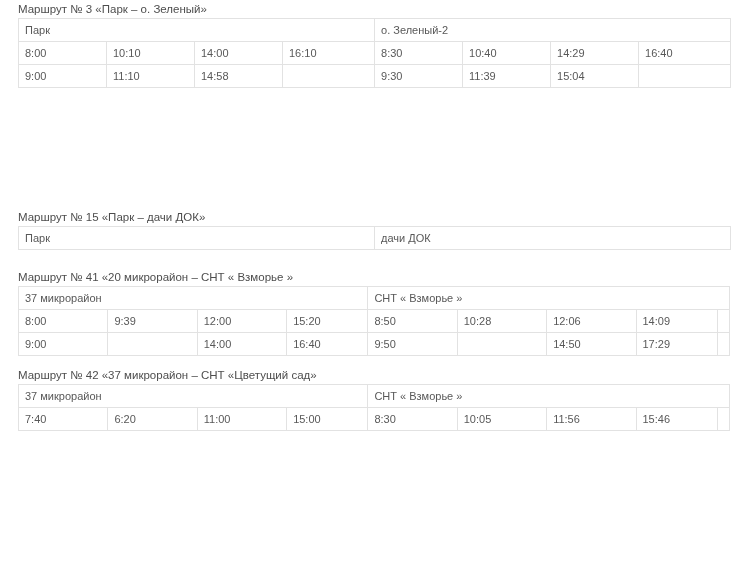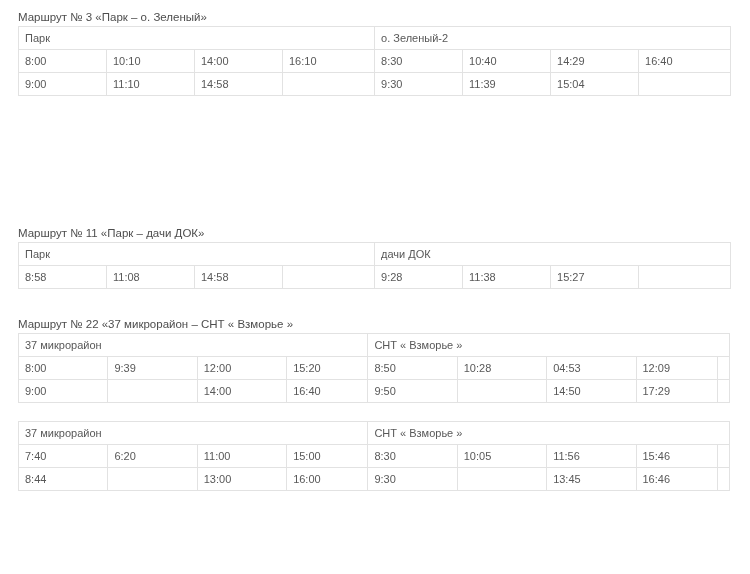--- a/index.html
+++ b/index.html
@@ -16,21 +16,21 @@
     overflow: hidden;
   }
   .page {
     position: relative;
     width: 750px;
     height: 574px;
     padding: 0;
   }
   .block {
     margin: 0 0 0 0;
-    padding: 8px 20px 0 18px;
+    padding: 0 20px 0 18px;
   }
   .route-title {
     font-size: 11.5px;
     color: #4d4d4d;
     padding: 3px 0 3px 0;
     white-space: nowrap;
   }
   table.sched {
     border-collapse: collapse;
     width: 712px;
@@ -97,55 +97,45 @@
         <td>15:04</td>
         <td></td>
       </tr>
     </tbody>
       </table>
   </div>
 
   <div class="spacer-lg"></div>
 
   <div class="block">
-    <div class="route-title">Маршрут № 11 «Парк – дачи ДОК»</div>
+    <div class="route-title">Маршрут № 15 «Парк – дачи ДОК»</div>
     <table class="sched">
       <colgroup>
         <col style="width:88px">
           <col style="width:88px">
           <col style="width:88px">
           <col style="width:92px">
         <col style="width:88px">
           <col style="width:88px">
           <col style="width:88px">
           <col style="width:92px">
       </colgroup>
       <tbody>
           <tr>
         <td class="hdr" colspan="4">Парк</td>
         <td class="hdr" colspan="4">дачи ДОК</td>
       </tr>
-      <tr>
-        <td>8:58</td>
-        <td>11:08</td>
-        <td>14:58</td>
-        <td></td>
-        <td>9:28</td>
-        <td>11:38</td>
-        <td>15:27</td>
-        <td></td>
-      </tr>
     </tbody>
       </table>
   </div>
 
   <div class="spacer-md"></div>
 
   <div class="block">
-    <div class="route-title">Маршрут № 22 «37 микрорайон – СНТ « Взморье »</div>
+    <div class="route-title">Маршрут № 41 «20 микрорайон – СНТ « Взморье »</div>
     <table class="sched">
       <colgroup>
         <col style="width:88px">
           <col style="width:88px">
           <col style="width:88px">
           <col style="width:80px">
         <col style="width:88px">
           <col style="width:88px">
           <col style="width:88px">
           <col style="width:80px">
@@ -156,42 +146,43 @@
         <td class="hdr" colspan="4">37 микрорайон</td>
         <td class="hdr" colspan="5">СНТ « Взморье »</td>
       </tr>
       <tr>
         <td>8:00</td>
         <td>9:39</td>
         <td>12:00</td>
         <td>15:20</td>
         <td>8:50</td>
         <td>10:28</td>
-        <td>04:53</td>
-        <td>12:09</td>
+        <td>12:06</td>
+        <td>14:09</td>
         <td></td>
       </tr>
       <tr>
         <td>9:00</td>
         <td></td>
         <td>14:00</td>
         <td>16:40</td>
         <td>9:50</td>
         <td></td>
         <td>14:50</td>
         <td>17:29</td>
         <td></td>
       </tr>
     </tbody>
       </table>
   </div>
 
   <div class="spacer-sm"></div>
 
   <div class="block">
+    <div class="route-title">Маршрут № 42 «37 микрорайон – СНТ «Цветущий сад»</div>
     <table class="sched">
       <colgroup>
         <col style="width:88px">
           <col style="width:88px">
           <col style="width:88px">
           <col style="width:80px">
         <col style="width:88px">
           <col style="width:88px">
           <col style="width:88px">
           <col style="width:80px">
@@ -206,31 +197,20 @@
         <td>7:40</td>
         <td>6:20</td>
         <td>11:00</td>
         <td>15:00</td>
         <td>8:30</td>
         <td>10:05</td>
         <td>11:56</td>
         <td>15:46</td>
         <td></td>
       </tr>
-      <tr>
-        <td>8:44</td>
-        <td></td>
-        <td>13:00</td>
-        <td>16:00</td>
-        <td>9:30</td>
-        <td></td>
-        <td>13:45</td>
-        <td>16:46</td>
-        <td></td>
-      </tr>
     </tbody>
       </table>
   </div>
 
   <div class="spacer-sm"></div>
 
 
 </div>
 
 </body></html>

